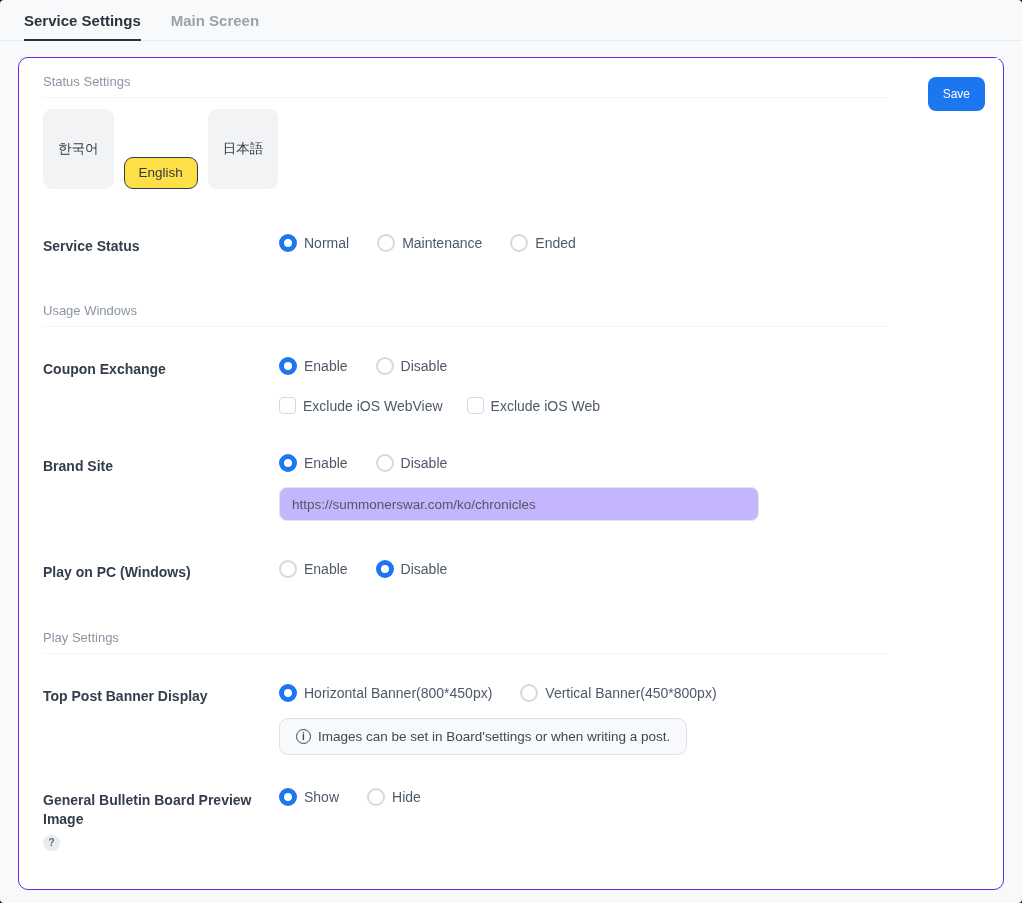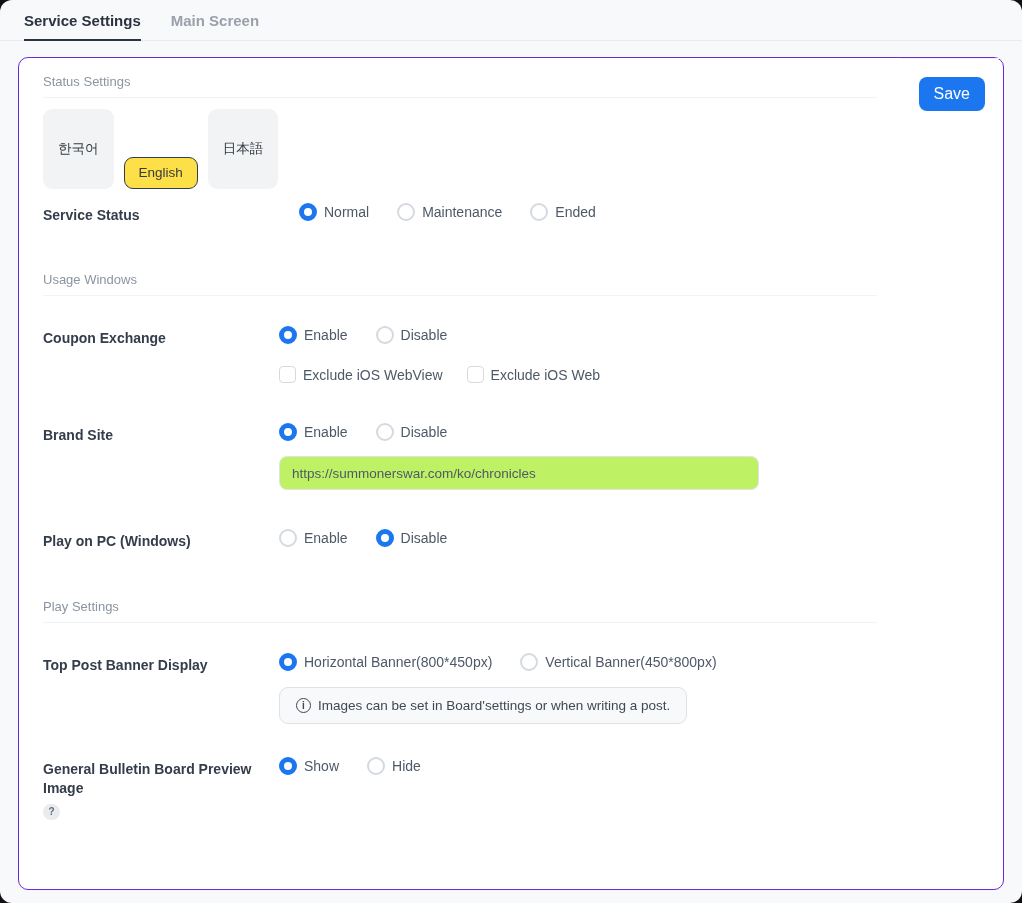--- a/index.html
+++ b/index.html
@@ -1,18 +1,18 @@
 <!DOCTYPE html>
 <html><head>
 <meta charset="utf-8">
 <style>
   * { margin:0; padding:0; box-sizing:border-box; }
   html,body { width:1022px; height:903px; background:#0f1114; font-family:"Liberation Sans","DejaVu Sans",sans-serif; }
   .window {
-    width:1022px; height:903px; border-radius:12px; overflow:hidden;
+    width:1022px; height:903px; border-radius:4px; overflow:hidden;
     background:#f8f9fa; position:relative;
   }
   
   .tabbar { padding:12px 24px 0; border-bottom:1px solid #e9ecef; display:flex; gap:30px; }
   .tab { font-size:15px; font-weight:700; padding-bottom:10px; cursor:pointer; border-bottom:2px solid transparent; margin-bottom:-1px; color:#9aa1ab; }
   .tab.active { color:#2b3340; border-bottom-color:#2b3340; }
   
   .card {
     margin:16px 18px 14px; background:#fff; border:1px solid #6d28d9; border-radius:10px;
     min-height:833px; display:flex; flex-direction:row; box-shadow:0 1px 2px rgba(0,0,0,0.02);
@@ -25,54 +25,54 @@
   .lang-row { margin-top:11px; display:flex; gap:10px; }
   .lang-btn {
     font-family:inherit; font-size:13.5px; color:#343a40; background:#f1f3f5; border:1.5px solid transparent;
     border-radius:9px; padding:8px 14px; min-width:56px; cursor:pointer; line-height:1;
   }
   .lang-btn.selected { background:#fde047; border-color:#333d4b; font-weight:400;margin-top:48px; }
   
   .row { display:flex; align-items:flex-start; }
   .row-label { width:236px; flex-shrink:0; font-size:14px; font-weight:700; color:#333d4b; line-height:1.35; padding-top:3px; }
   .row-control { flex:1; }
-  .mt-34{margin-top:14px;gap:20px;} .mt-30{margin-top:30px;} .mt-40{margin-top:40px;} .mt-31{margin-top:39px;} .mt-33{margin-top:33px;justify-content:flex-end;}
+  .mt-34{margin-top:45px;} .mt-30{margin-top:30px;} .mt-40{margin-top:40px;} .mt-31{margin-top:39px;} .mt-33{margin-top:33px;justify-content:flex-end;}
   
   .opt-line { display:flex; align-items:center; gap:28px; }
   .radio, .check { display:flex; align-items:center; gap:7px; cursor:pointer; }
   .rb { width:18px; height:18px; border-radius:50%; background:#fff; border:2px solid #d4dae0; flex-shrink:0; }
   .rb.checked { border:5px solid #1b76f0; }
   .cb { width:17px; height:17px; border-radius:4px; background:#fff; border:1.5px solid #d4dae0; flex-shrink:0; }
   .opt-text { font-size:14px; color:#4e5968; }
   .check-line { margin-top:22px; display:flex; align-items:center; gap:24px; }
   
   .url-input {
     margin-top:15px; width:480px; height:34px; border:1px solid #dfe3e7; border-radius:8px;
-    padding:0 12px; font-family:inherit; font-size:13.5px; color:#4e5968; background:#bef264; outline:none; display:block;
+    padding:0 12px; font-family:inherit; font-size:13.5px; color:#4e5968; background:#c4b5fd; outline:none; display:block;
   }
   
   .info-box {
     margin-top:16px; display:inline-flex; align-items:center; gap:7px;
     background:#f8f9fa; border:1px solid #dee2e6; border-radius:9px; padding:10px 16px;
   }
   .info-i {
     width:15px; height:15px; border-radius:50%; border:1.2px solid #3f4854; color:#3f4854;
     font-size:10px; font-weight:700; display:flex; align-items:center; justify-content:center; flex-shrink:0; font-style:normal;
   }
   .info-text { font-size:13.5px; color:#3f4854; }
   
   .help-badge {
     margin-top:6px; width:17px; height:16px; border-radius:8px; background:#e9ecef; color:#5f6b7a;
     font-size:10px; font-weight:700; display:inline-flex; align-items:center; justify-content:center; cursor:pointer;
   }
   
   .card-footer { border-top:1px solid #f1f3f5; padding:18px 18px 24px; display:flex; justify-content:flex-end; }
   .save-btn {
     background:#1b76f0; color:#fff; border:none; border-radius:8px; height:34px; padding:0 15px;
-    font-family:inherit; font-size:16px; font-weight:400; cursor:pointer;
+    font-family:inherit; font-size:12px; font-weight:400; cursor:pointer;
   }
 </style>
 </head>
 <body>
 
 <div class="window">
 
   <div class="tabbar">
     <div class="tab active">Service Settings</div>
     <div class="tab">Main Screen</div>

